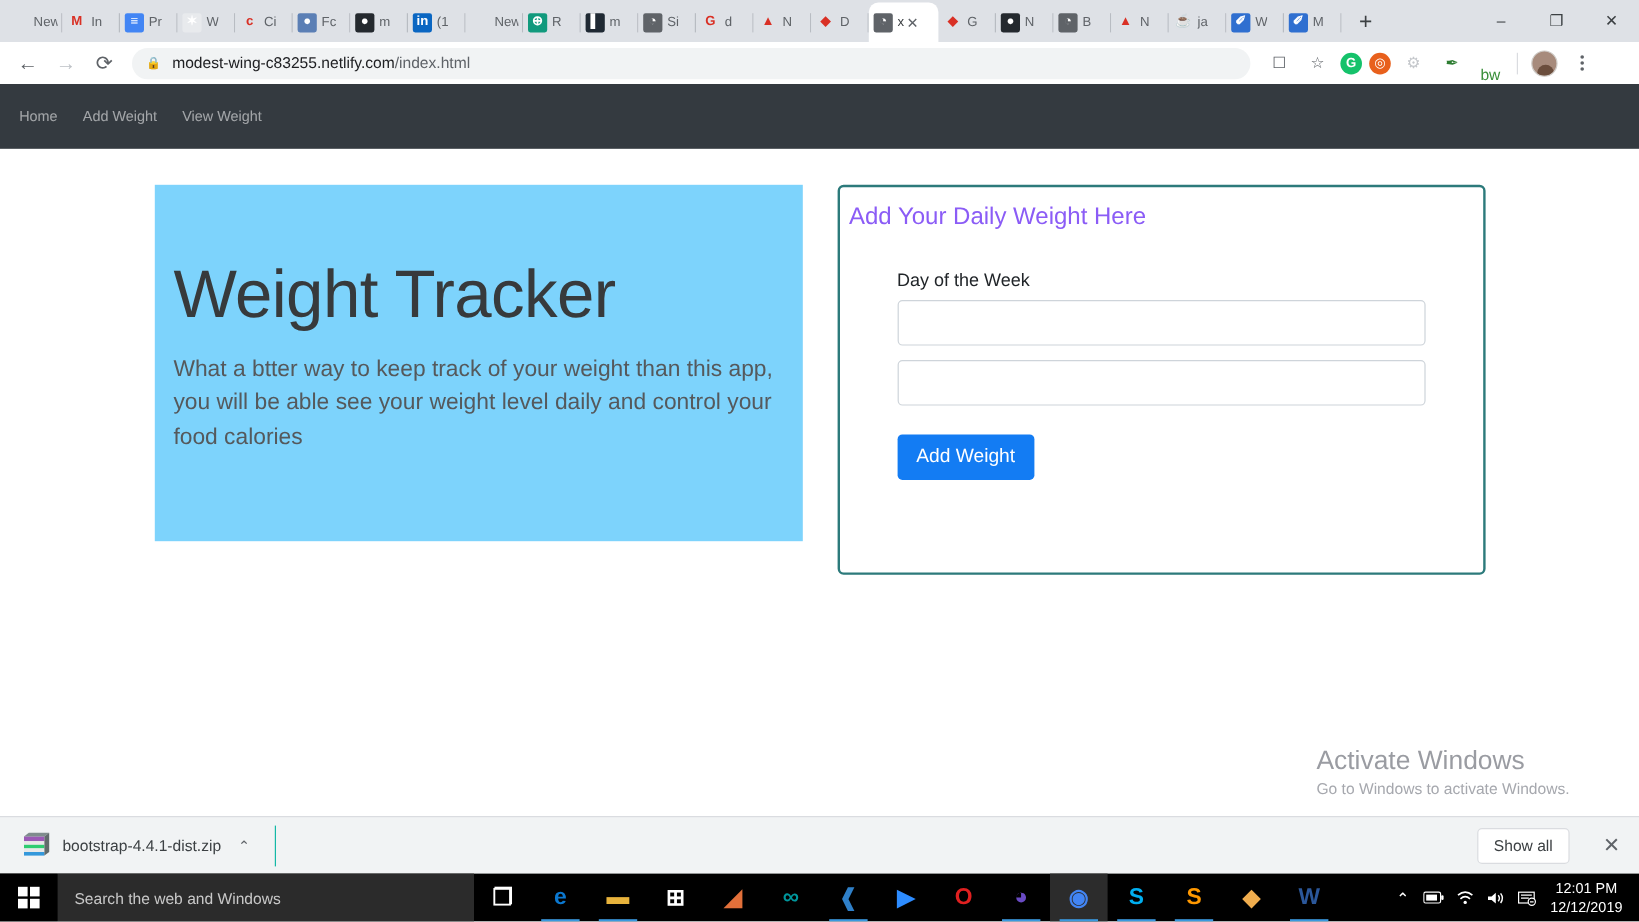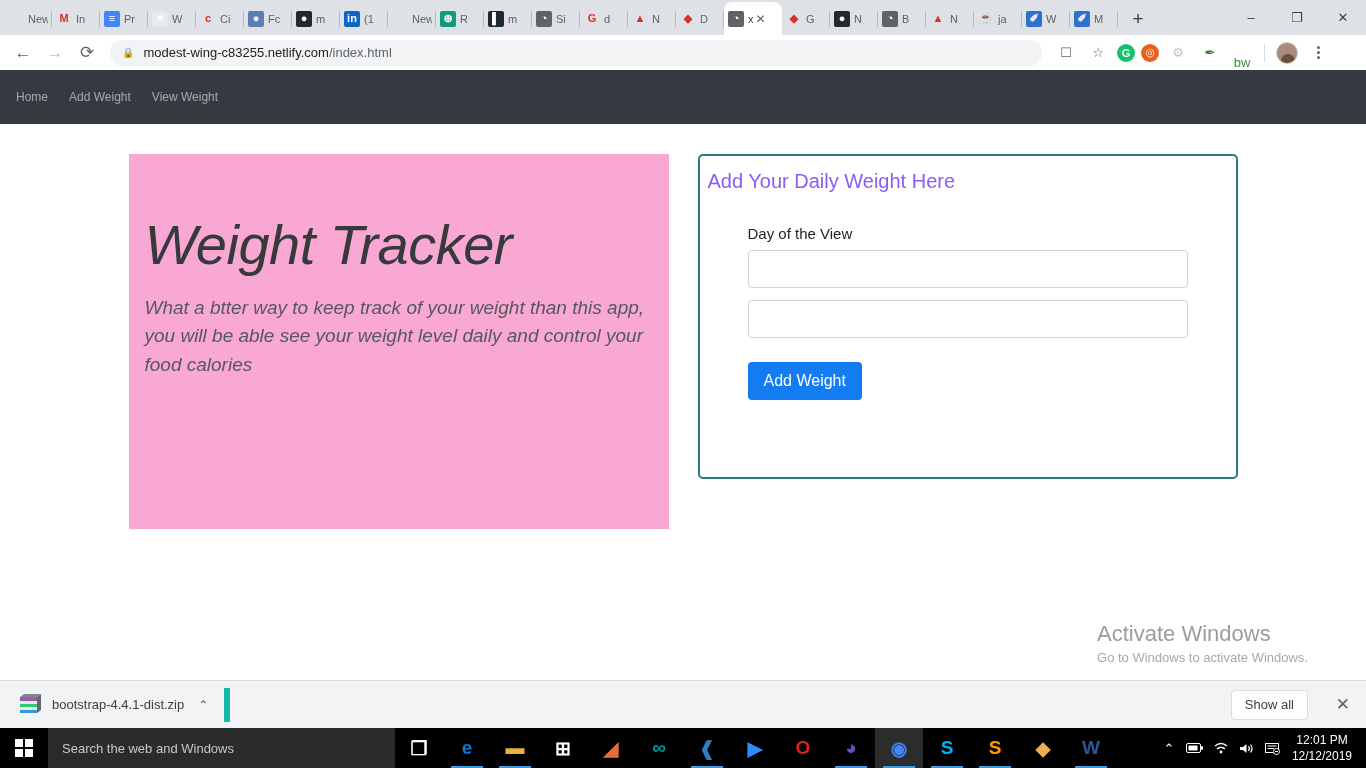--- a/index.html
+++ b/index.html
@@ -177,24 +177,23 @@
 
   .page-row {
     display: flex;
     padding: 30px 0 0 0;
     justify-content: center;
     gap: 29px;
   }
   .col { width: 540px; }
 
   .jumbotron {
-    background: #f9a8d4;
+    background: #7dd3fc;
     padding: 60px 16px 16px 16px;
-    height: 375px;
-    font-style: italic;
+    height: 297px;
   }
   .jumbo-title {
     font-size: 56px;
     font-weight: 300;
     color: #373a3c;
     letter-spacing: -0.5px;
     line-height: 1.1;
     margin-bottom: 18px;
   }
   .jumbo-text {
@@ -272,21 +271,21 @@
     border-top: 1px solid #dadce0;
     display: flex;
     align-items: center;
     padding: 0 10px;
   }
   .dlitem {
     display: flex;
     align-items: center;
     height: 34px;
     padding: 0 6px;
-    border-right: 6px solid #14b8a6;
+    border-right: 1px solid #14b8a6;
     min-width: 220px;
   }
   .dlicon {
     width: 26px; height: 26px;
     margin-right: 10px;
     position: relative;
     flex: 0 0 26px;
   }
   .dlname { font-size: 13px; color: #3c4043; }
   .dlchev { margin-left: 14px; font-size: 12px; color: #5f6368; }
@@ -523,21 +522,21 @@
         <div class="jumbotron">
           <div class="jumbo-title">Weight Tracker</div>
           <div class="jumbo-text">What a btter way to keep track of your weight than this app, you will be able see your weight level daily and control your food calories</div>
         </div>
       </div>
 
       <div class="col">
         <div class="card">
           <div class="card-title">Add Your Daily Weight Here</div>
           <div class="form-wrap">
-            <label class="form-label">Day of the View</label>
+            <label class="form-label">Day of the Week</label>
             <input class="form-input" type="text" value="" style="">
             <input class="form-input" type="text" value="" style="">
             <button class="btn-primary">Add Weight</button>
           </div>
         </div>
       </div>
 
     </div>
 
     <div class="watermark">

